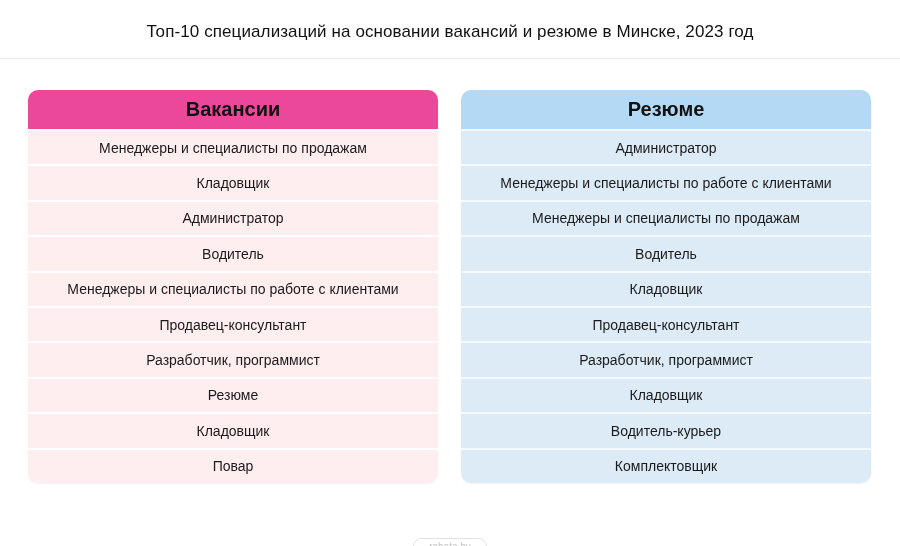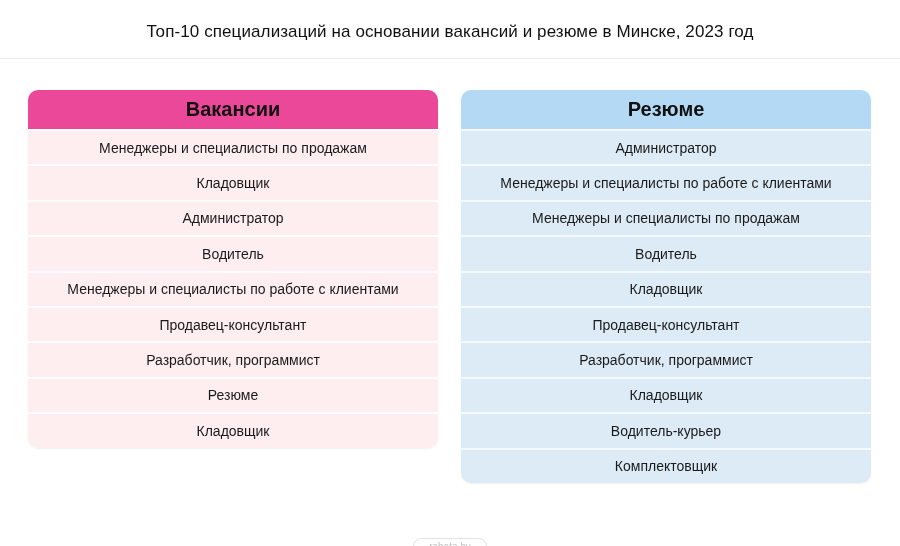--- a/index.html
+++ b/index.html
@@ -90,20 +90,21 @@
   <div class="table-header">Вакансии</div>
   <div class="table-row">Менеджеры и специалисты по продажам</div>
   <div class="table-row">Кладовщик</div>
   <div class="table-row">Администратор</div>
   <div class="table-row">Водитель</div>
   <div class="table-row">Менеджеры и специалисты по работе с клиентами</div>
   <div class="table-row">Продавец-консультант</div>
   <div class="table-row">Разработчик, программист</div>
   <div class="table-row">Резюме</div>
   <div class="table-row">Кладовщик</div>
+  <div class="table-row">Повар</div>
 </div>
 
 <div class="table-card right">
   <div class="table-header">Резюме</div>
   <div class="table-row">Администратор</div>
   <div class="table-row">Менеджеры и специалисты по работе с клиентами</div>
   <div class="table-row">Менеджеры и специалисты по продажам</div>
   <div class="table-row">Водитель</div>
   <div class="table-row">Кладовщик</div>
   <div class="table-row">Продавец-консультант</div>

